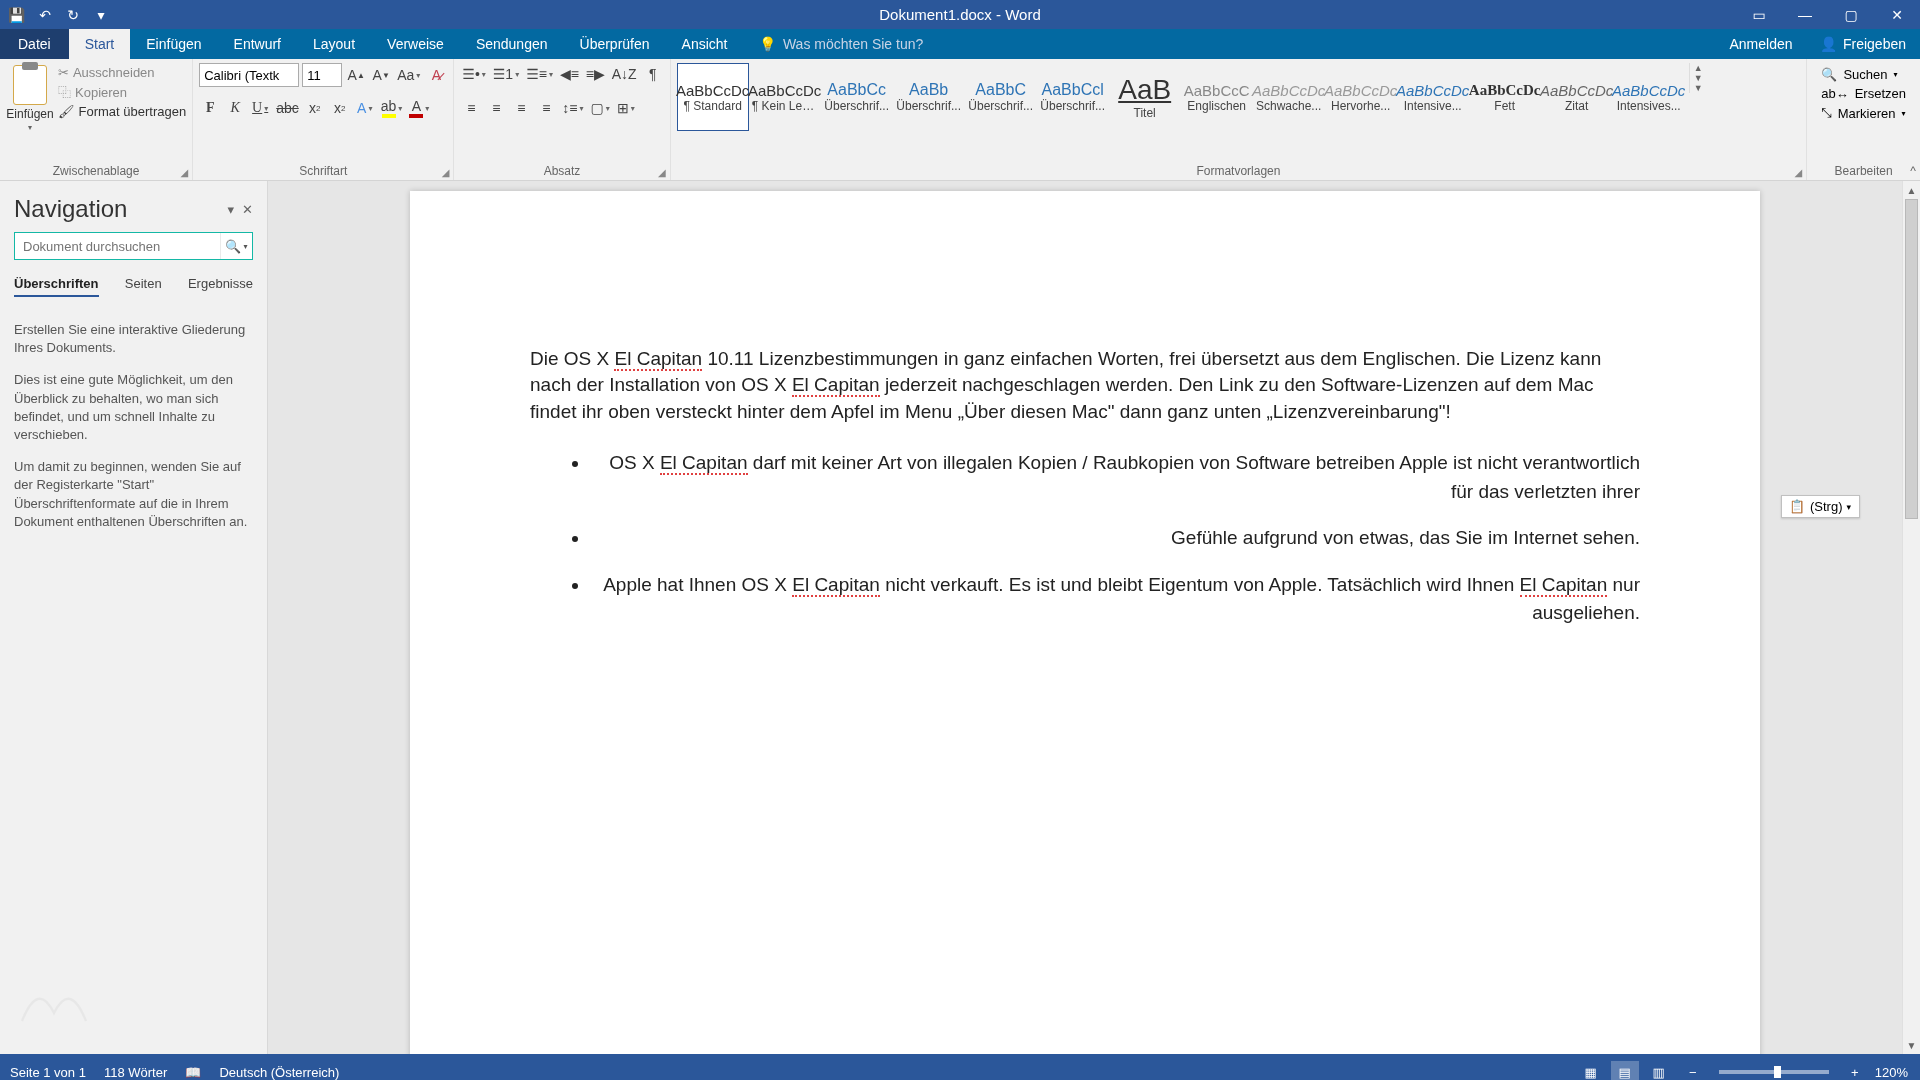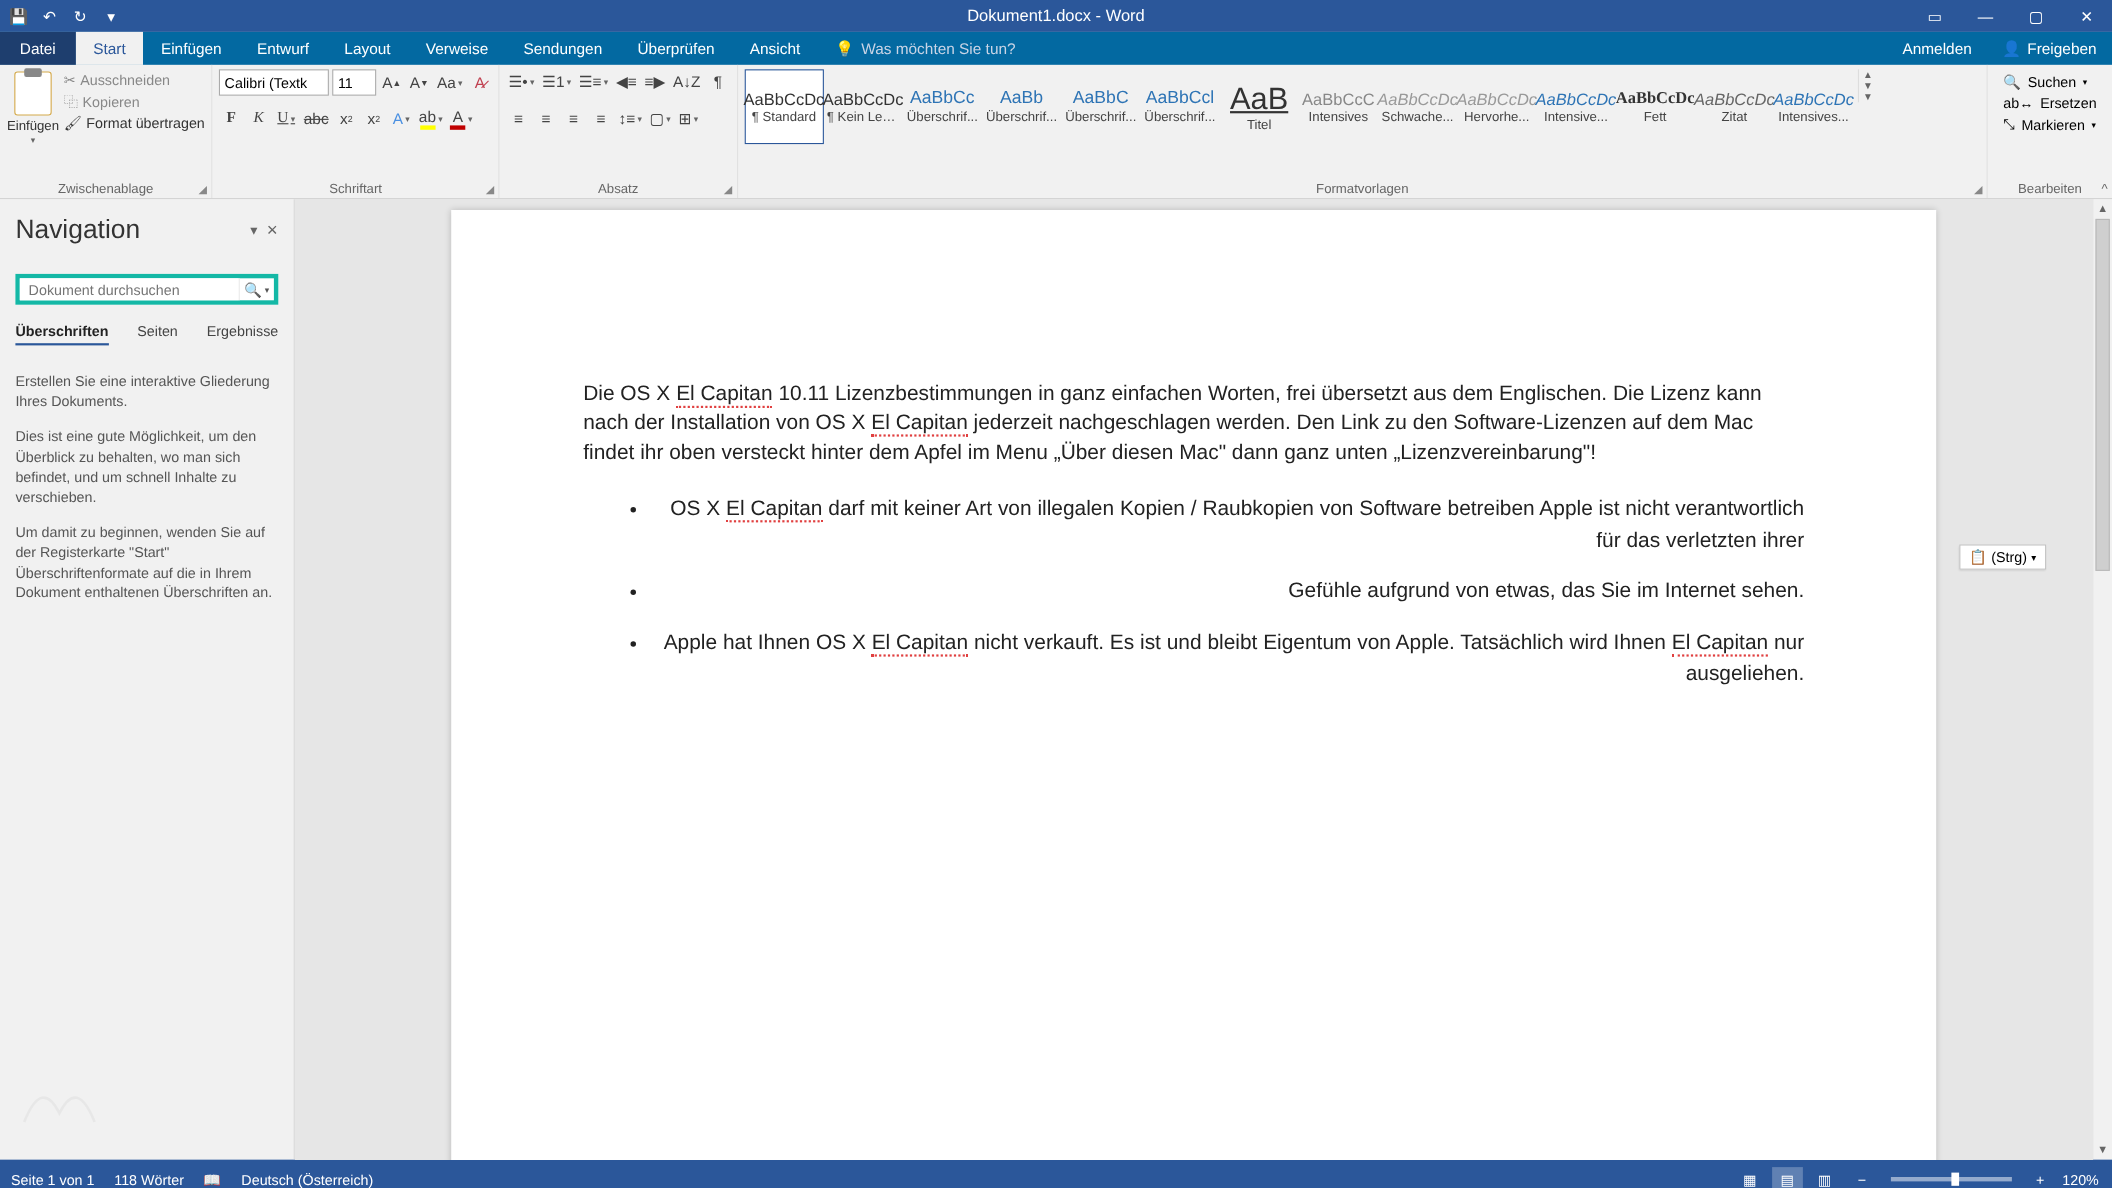--- a/index.html
+++ b/index.html
@@ -78,21 +78,21 @@
 
 .ribbon-collapse { position: absolute; right: 4px; bottom: 2px; font-size: 12px; color: #666; cursor: pointer; }
 
 
 .body-area { display: flex; height: calc(100% - 29px - 30px - 122px - 26px); }
 
 
 .nav-pane { width: 268px; background: #f1f1f1; border-right: 1px solid #d8d8d8; padding: 14px 14px 0 14px; display: flex; flex-direction: column; }
 .nav-title { font-size: 24px; color: #333; font-weight: 300; display: flex; justify-content: space-between; align-items: center; }
 .nav-title-ctrls { font-size: 13px; color: #666; display: flex; gap: 8px; }
-.nav-search { display: flex; border: 4px solid #14b8a6; background: #fff; margin-top: 26px; height: 28px; }
+.nav-search { display: flex; border: 1px solid #14b8a6; background: #fff; margin-top: 9px; height: 28px; }
 .nav-search input { flex: 1; border: none; outline: none; padding: 0 8px; font-size: 13px; }
 .nav-search-btn { width: 32px; display: flex; align-items: center; justify-content: center; border-left: 1px solid #eaeaea; cursor: pointer; font-size: 13px; color: #555;}
 .nav-tabs { display: flex; gap: 18px; margin-top: 16px; font-size: 13px; justify-content: space-between; }
 .nav-tabs div { cursor: pointer; padding-bottom: 4px; color: #444; }
 .nav-tabs div.active { font-weight: bold; border-bottom: 2px solid #2b579a; color: #222; }
 .nav-help { margin-top: 24px; font-size: 13px; color: #555; line-height: 1.4; }
 .nav-help p { margin-bottom: 14px; }
 .nav-logo { margin-top: auto; margin-bottom: 10px; opacity: 0.25; }
 .nav-logo svg { width: 80px; height: 70px; }
 
@@ -269,21 +269,21 @@
           <div class="style-item">
             <div class="style-preview h2">AaBbCcl</div>
             <div class="style-label">Überschrif...</div>
           </div>
           <div class="style-item">
             <div class="style-preview title">AaB</div>
             <div class="style-label">Titel</div>
           </div>
           <div class="style-item">
             <div class="style-preview sub">AaBbCcC</div>
-            <div class="style-label">Intensives</div>
+            <div class="style-label">Englischen</div>
           </div>
           <div class="style-item">
             <div class="style-preview emph">AaBbCcDc</div>
             <div class="style-label">Schwache...</div>
           </div>
           <div class="style-item">
             <div class="style-preview emph">AaBbCcDc</div>
             <div class="style-label">Hervorhe...</div>
           </div>
           <div class="style-item">

